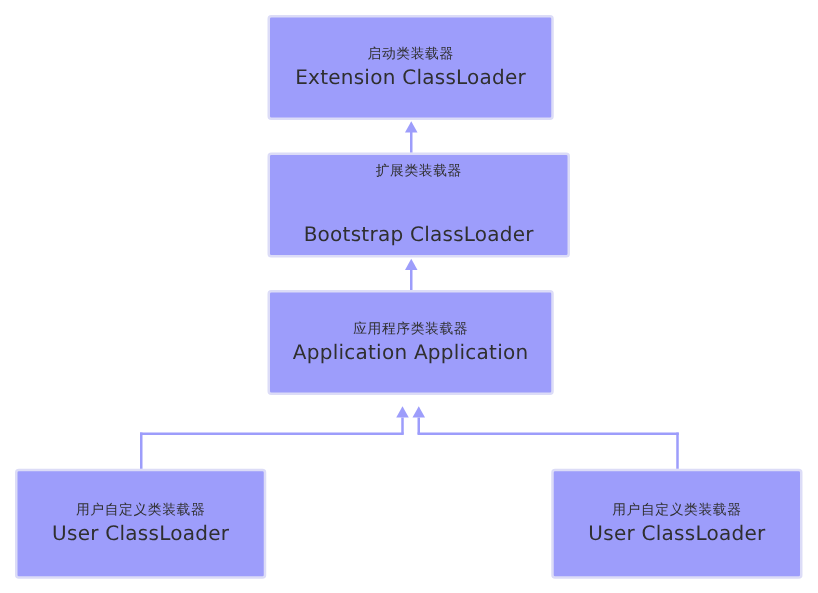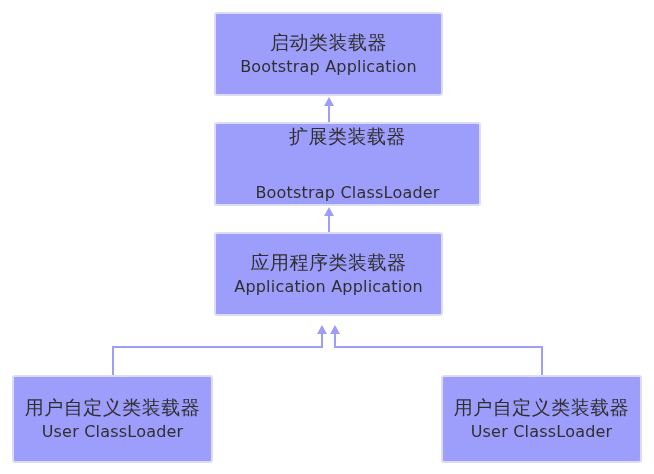--- a/index.html
+++ b/index.html
@@ -23,21 +23,21 @@
     border-radius: 3px;
     display: flex;
     flex-direction: column;
     align-items: center;
     justify-content: center;
     color: #2f2f2f;
     text-align: center;
     line-height: 1.35;
   }
   .node .cn {
-    font-size: 19px;
+    font-size: 11px;
     letter-spacing: 0.5px;
   }
   .node .en {
     font-size: 16px;
     letter-spacing: 0.2px;
   }
   
   .vline {
     position: absolute;
     background: #9d9dfb;
@@ -57,24 +57,24 @@
     border-bottom: 9px solid #9d9dfb;
   }
 </style>
 </head>
 <body>
 
 <div id="canvas">
 
   <div class="node" style="left:214px; top:12px; width:229px; height:84px;">
     <div class="cn">启动类装载器</div>
-    <div class="en">Bootstrap Application</div>
+    <div class="en">Extension ClassLoader</div>
   </div>
 
-  <div class="node" style="left:214px; top:122px; width:267px; height:84px;gap:32px;">
+  <div class="node" style="left:214px; top:122px; width:242px; height:84px;gap:32px;">
     <div class="cn">扩展类装载器</div>
     <div class="en">Bootstrap ClassLoader</div>
   </div>
 
   <div class="node" style="left:214px; top:232px; width:229px; height:84px;">
     <div class="cn">应用程序类装载器</div>
     <div class="en">Application Application</div>
   </div>
 
   <div class="node" style="left:12px; top:375px; width:201px; height:88px;">

